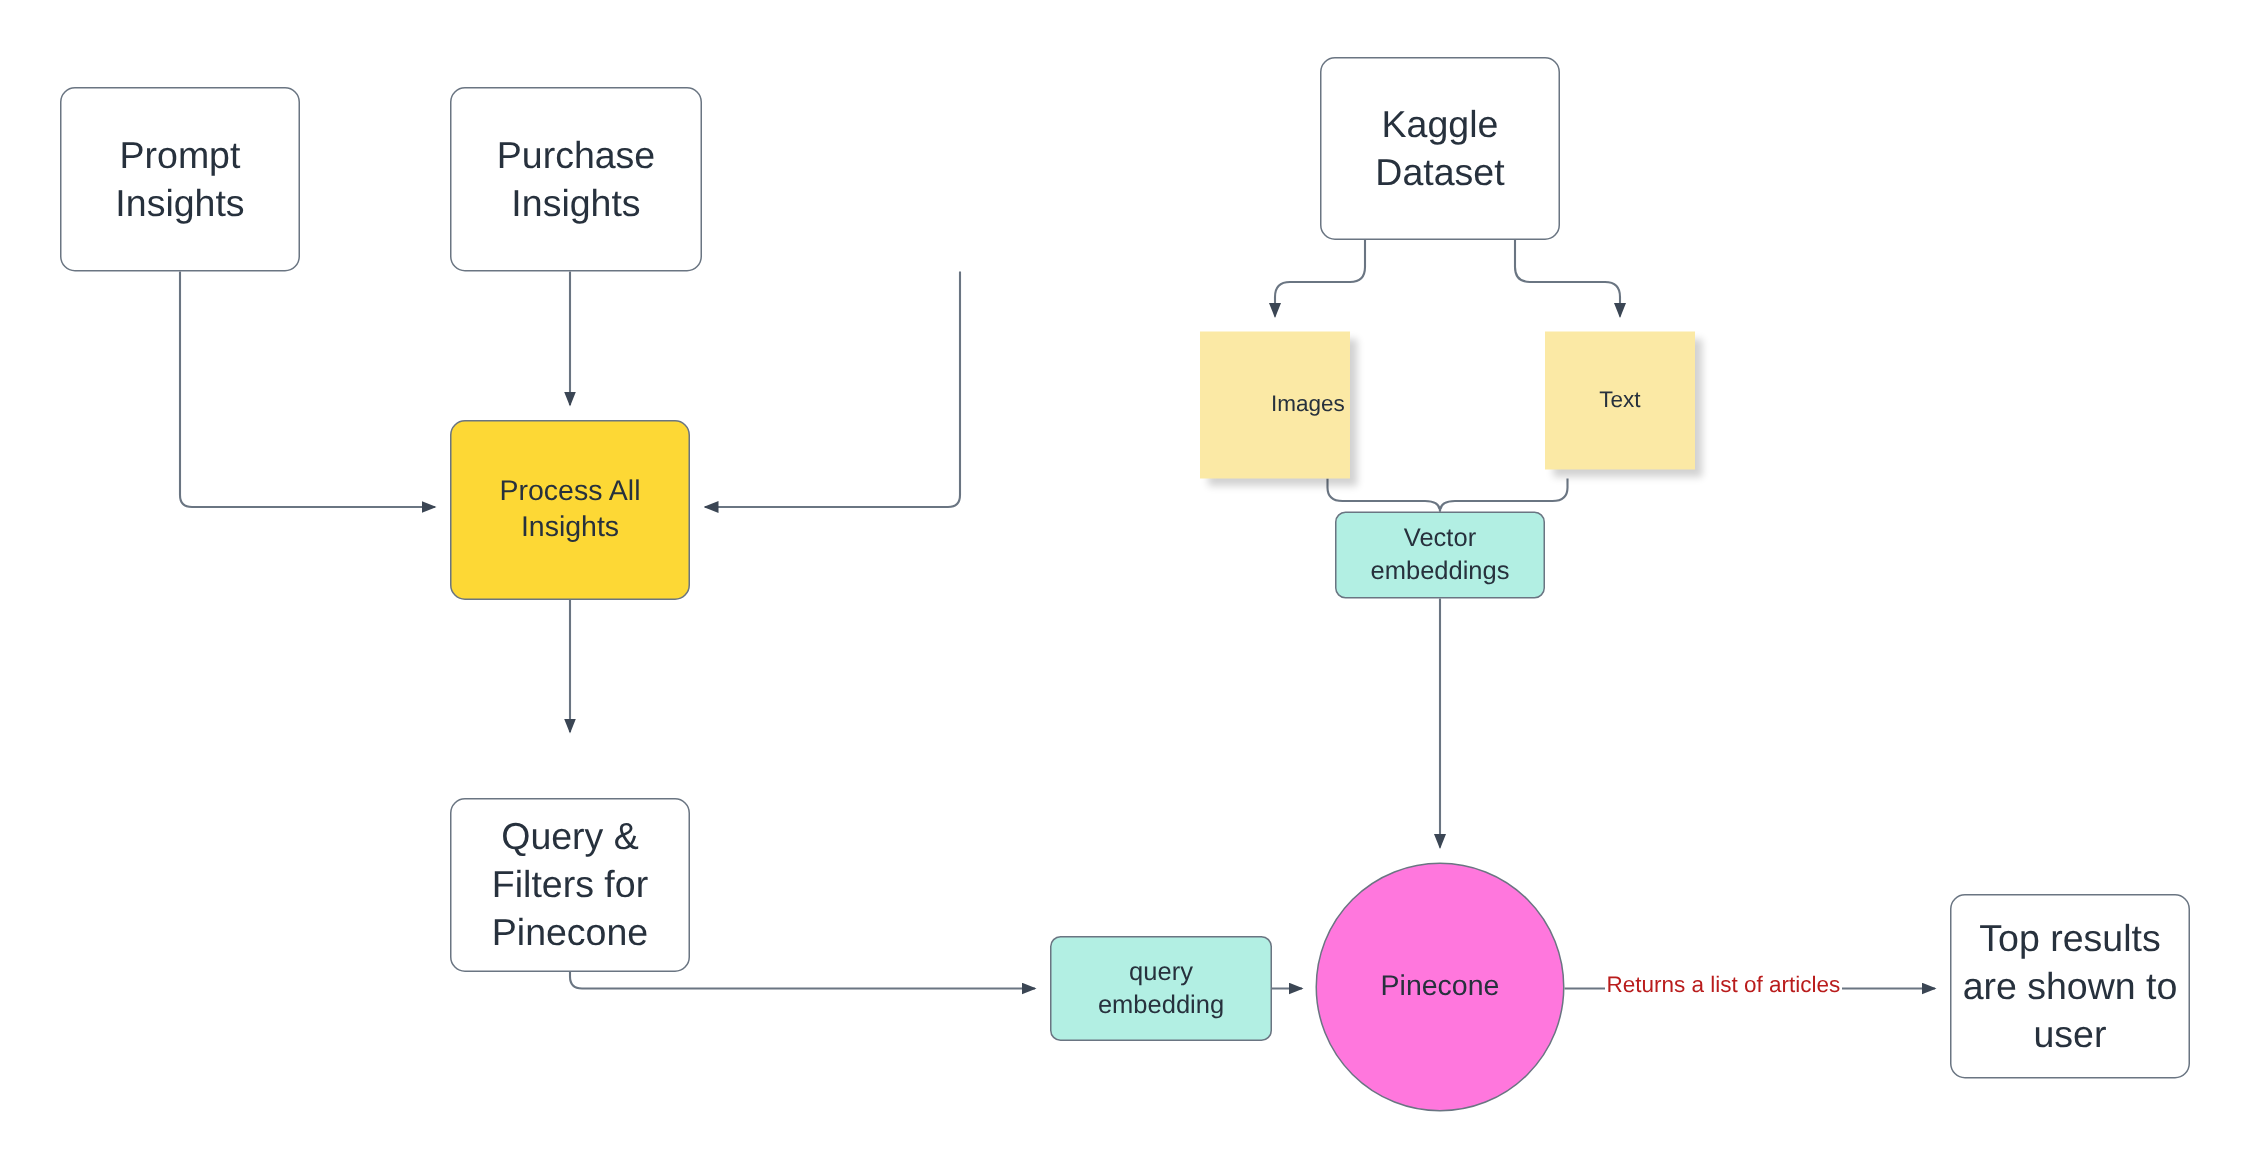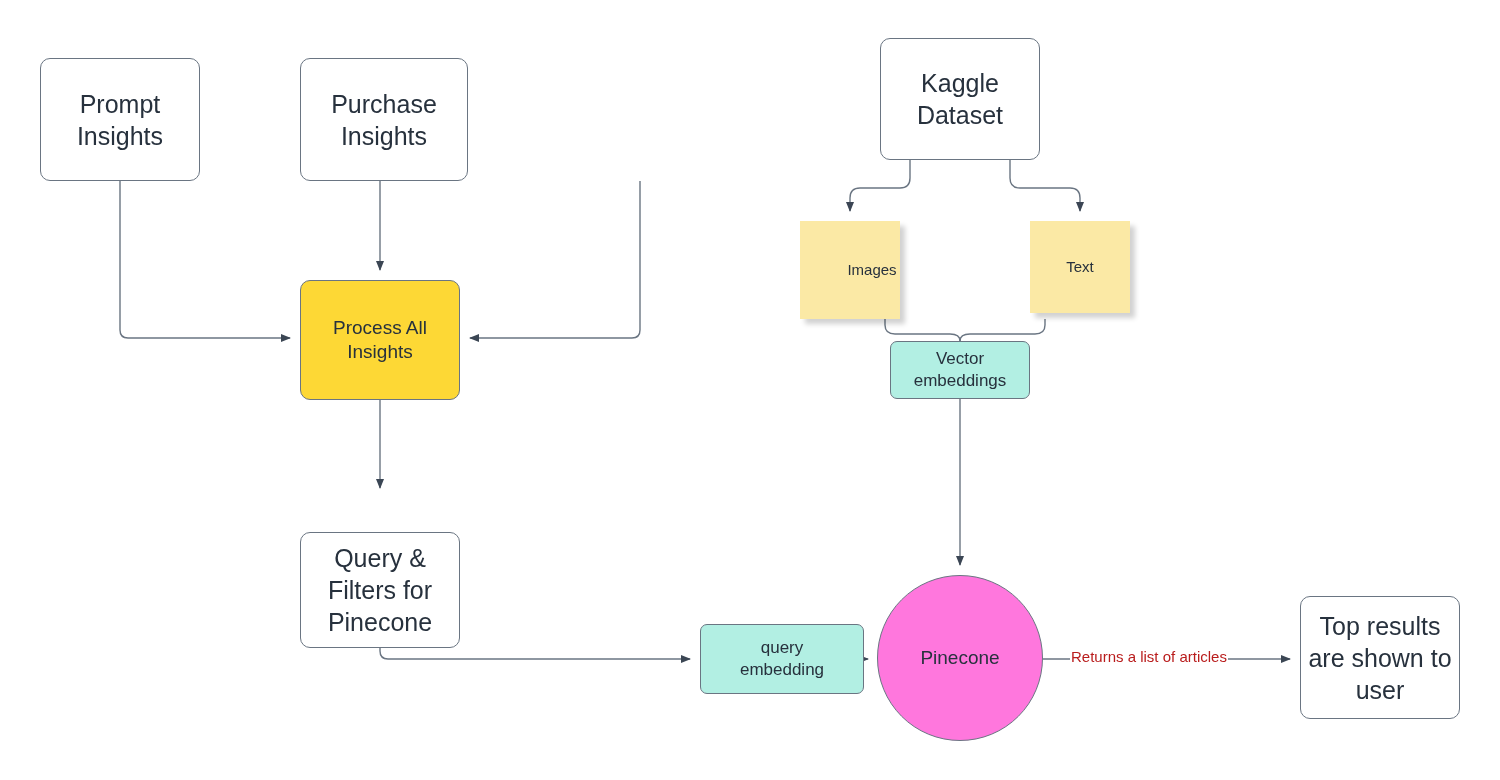--- a/index.html
+++ b/index.html
@@ -147,21 +147,21 @@
 
   <div class="node node-note" style="left:1030px; top:221px; width:100px; height:92px; background:#fbe9a5;">
     <span>Text</span>
   </div>
 
   <div class="node node-small" style="left:890px; top:341px; width:140px; height:58px; background:#b2efe3;">
     <span>Vector
 embeddings</span>
   </div>
 
-  <div class="node node-small" style="left:700px; top:624px; width:164px; height:70px; background:#b2efe3;">
+  <div class="node node-small" style="left:700px; top:624px; width:148px; height:70px; background:#b2efe3;">
     <span>query
 embedding</span>
   </div>
 
   <div class="node node-circle" style="left:877px; top:575px; width:166px; height:166px; background:#ff77dd;">
     <span>Pinecone</span>
   </div>
 
   <div class="node node-proc" style="left:1300px; top:596px; width:160px; height:123px;">
     <span>Top results

